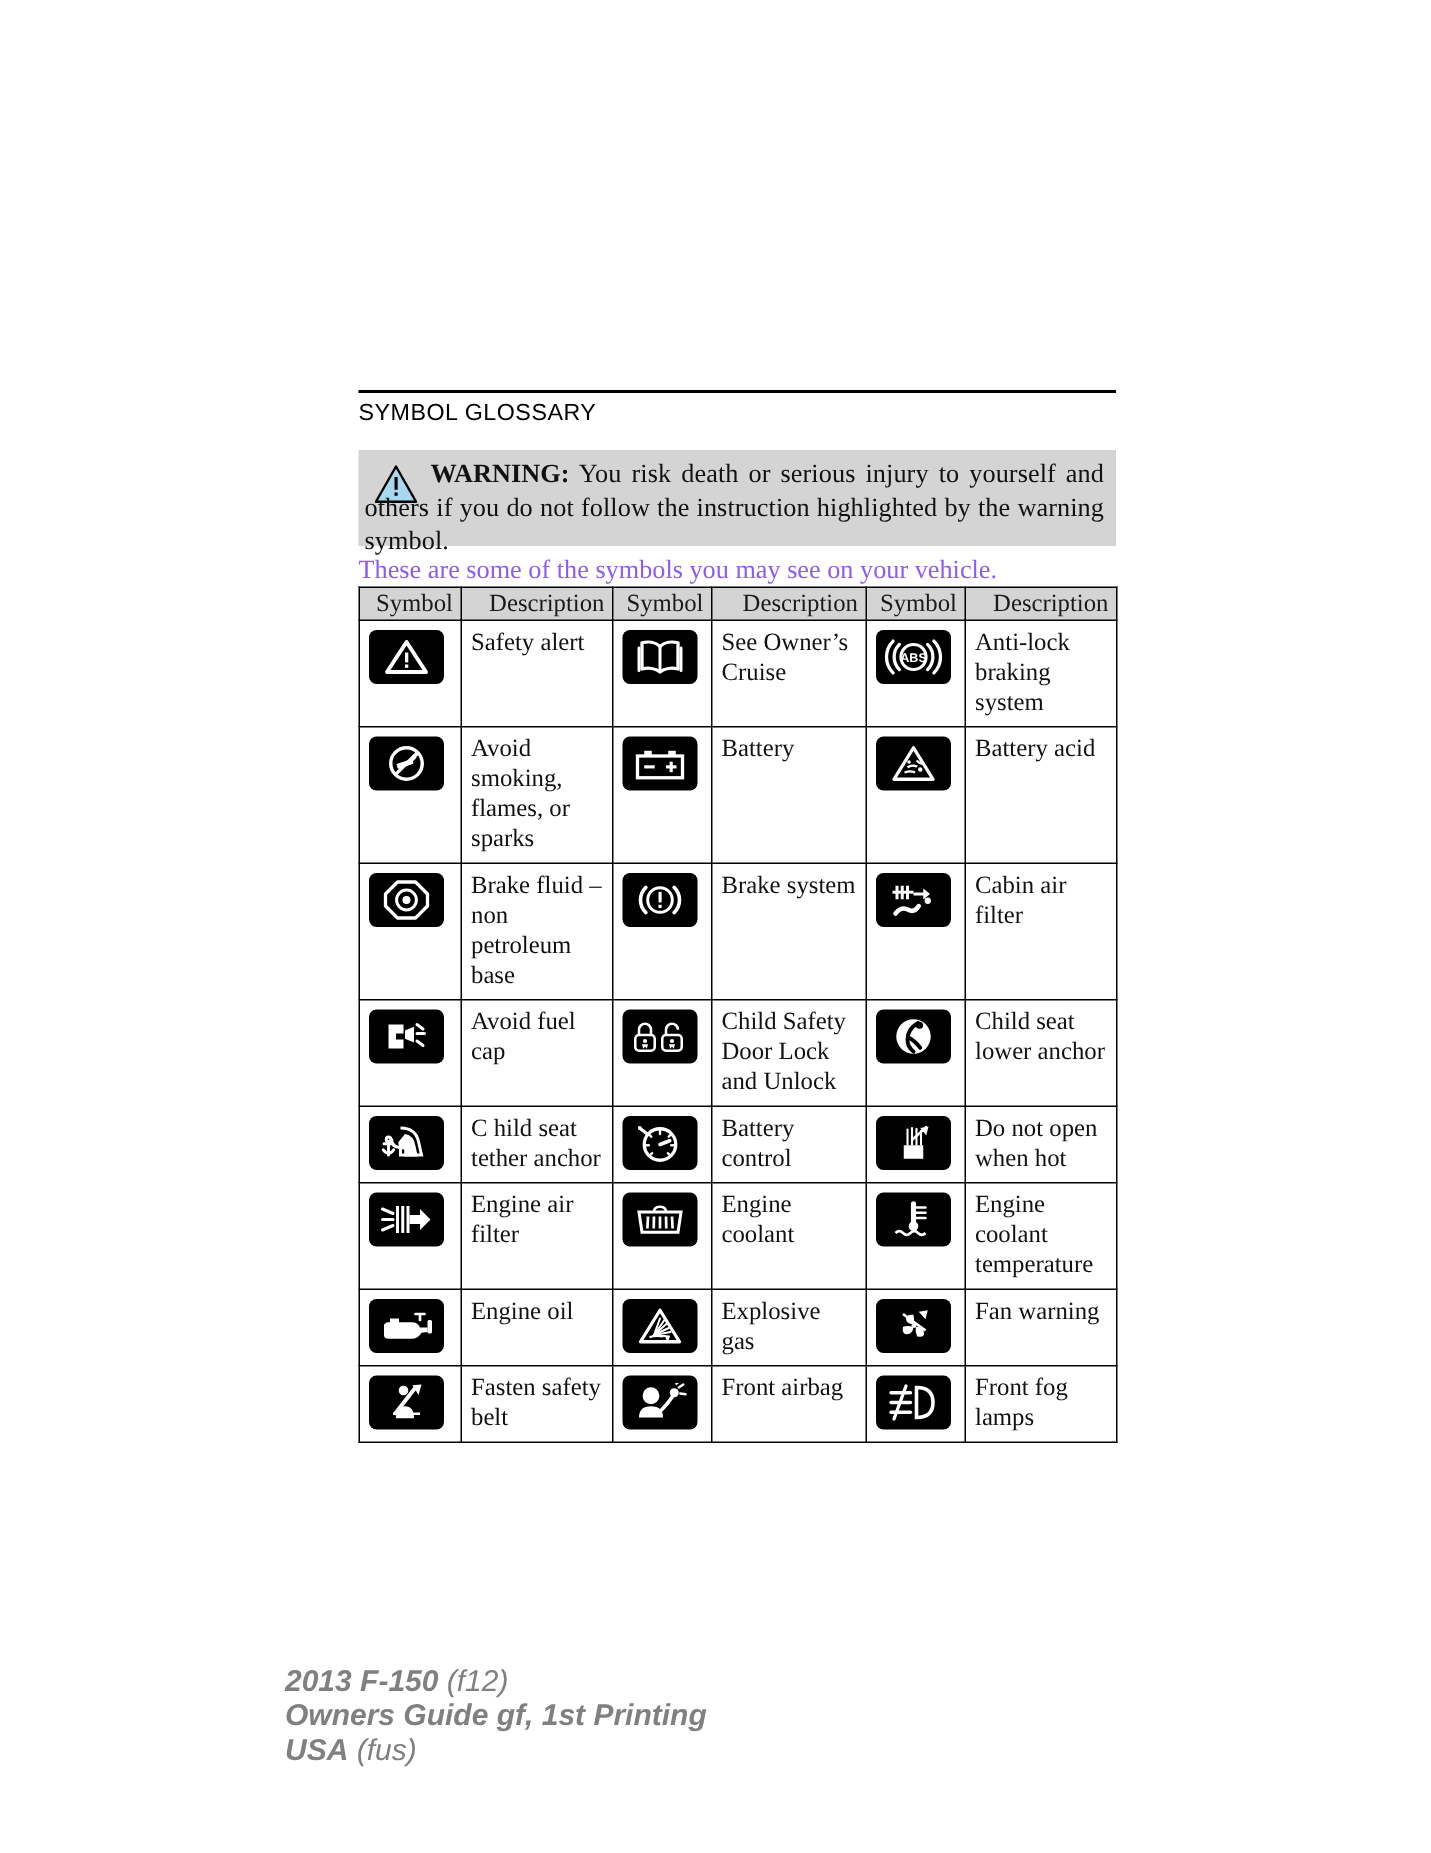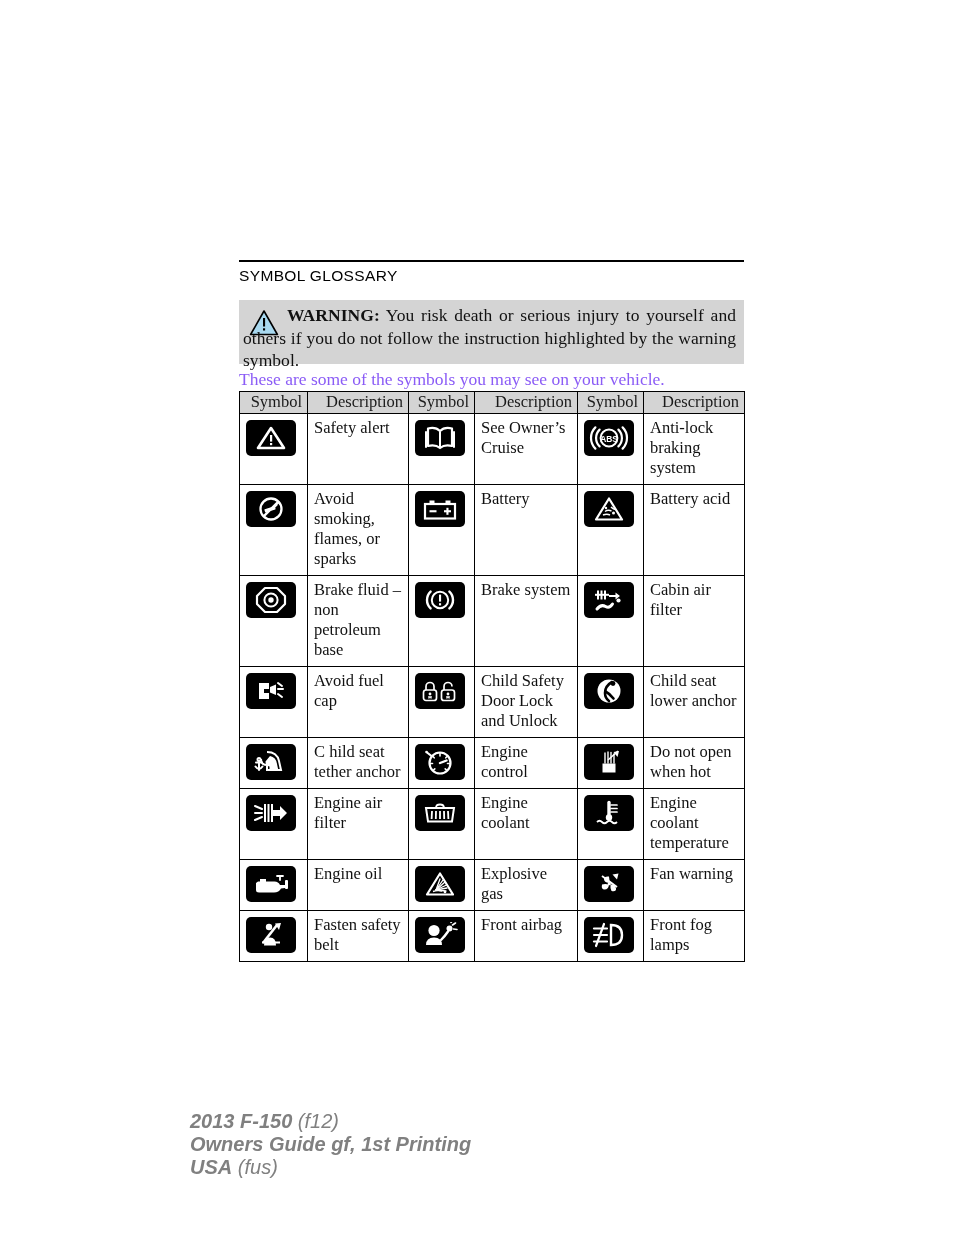--- a/index.html
+++ b/index.html
@@ -417,21 +417,21 @@
                 <line x1="25.5" y1="8" x2="23.8" y2="9.8"></line>
                 <line x1="11" y1="22.5" x2="12.8" y2="20.8"></line>
                 <line x1="25" y1="22.5" x2="23.2" y2="20.8"></line>
               </g>
               <line x1="18" y1="15" x2="24.5" y2="12.5" stroke="#fff" stroke-width="2.4" stroke-linecap="round"></line>
               <path d="M5 4.5 l4.5 3.5" stroke="#fff" stroke-width="2.2" stroke-linecap="round"></path>
               <circle cx="4.5" cy="4" r="1.3" fill="#fff"></circle>
             </svg>
           </div>
         </td>
-        <td class="desc-cell">Engine control</td>
+        <td class="desc-cell">Battery control</td>
         <td class="sym-cell">
           <div class="sym-badge">
             <svg width="30" height="28" viewBox="0 0 30 28">
               <rect x="9" y="16" width="12" height="8" fill="#fff" stroke="#fff" stroke-width="1"></rect>
               <g stroke="#fff" stroke-width="1.2">
                 <line x1="11.5" y1="16.5" x2="11.5" y2="23.5"></line>
                 <line x1="14" y1="16.5" x2="14" y2="23.5"></line>
                 <line x1="16.5" y1="16.5" x2="16.5" y2="23.5"></line>
                 <line x1="19" y1="16.5" x2="19" y2="23.5"></line>
               </g>

